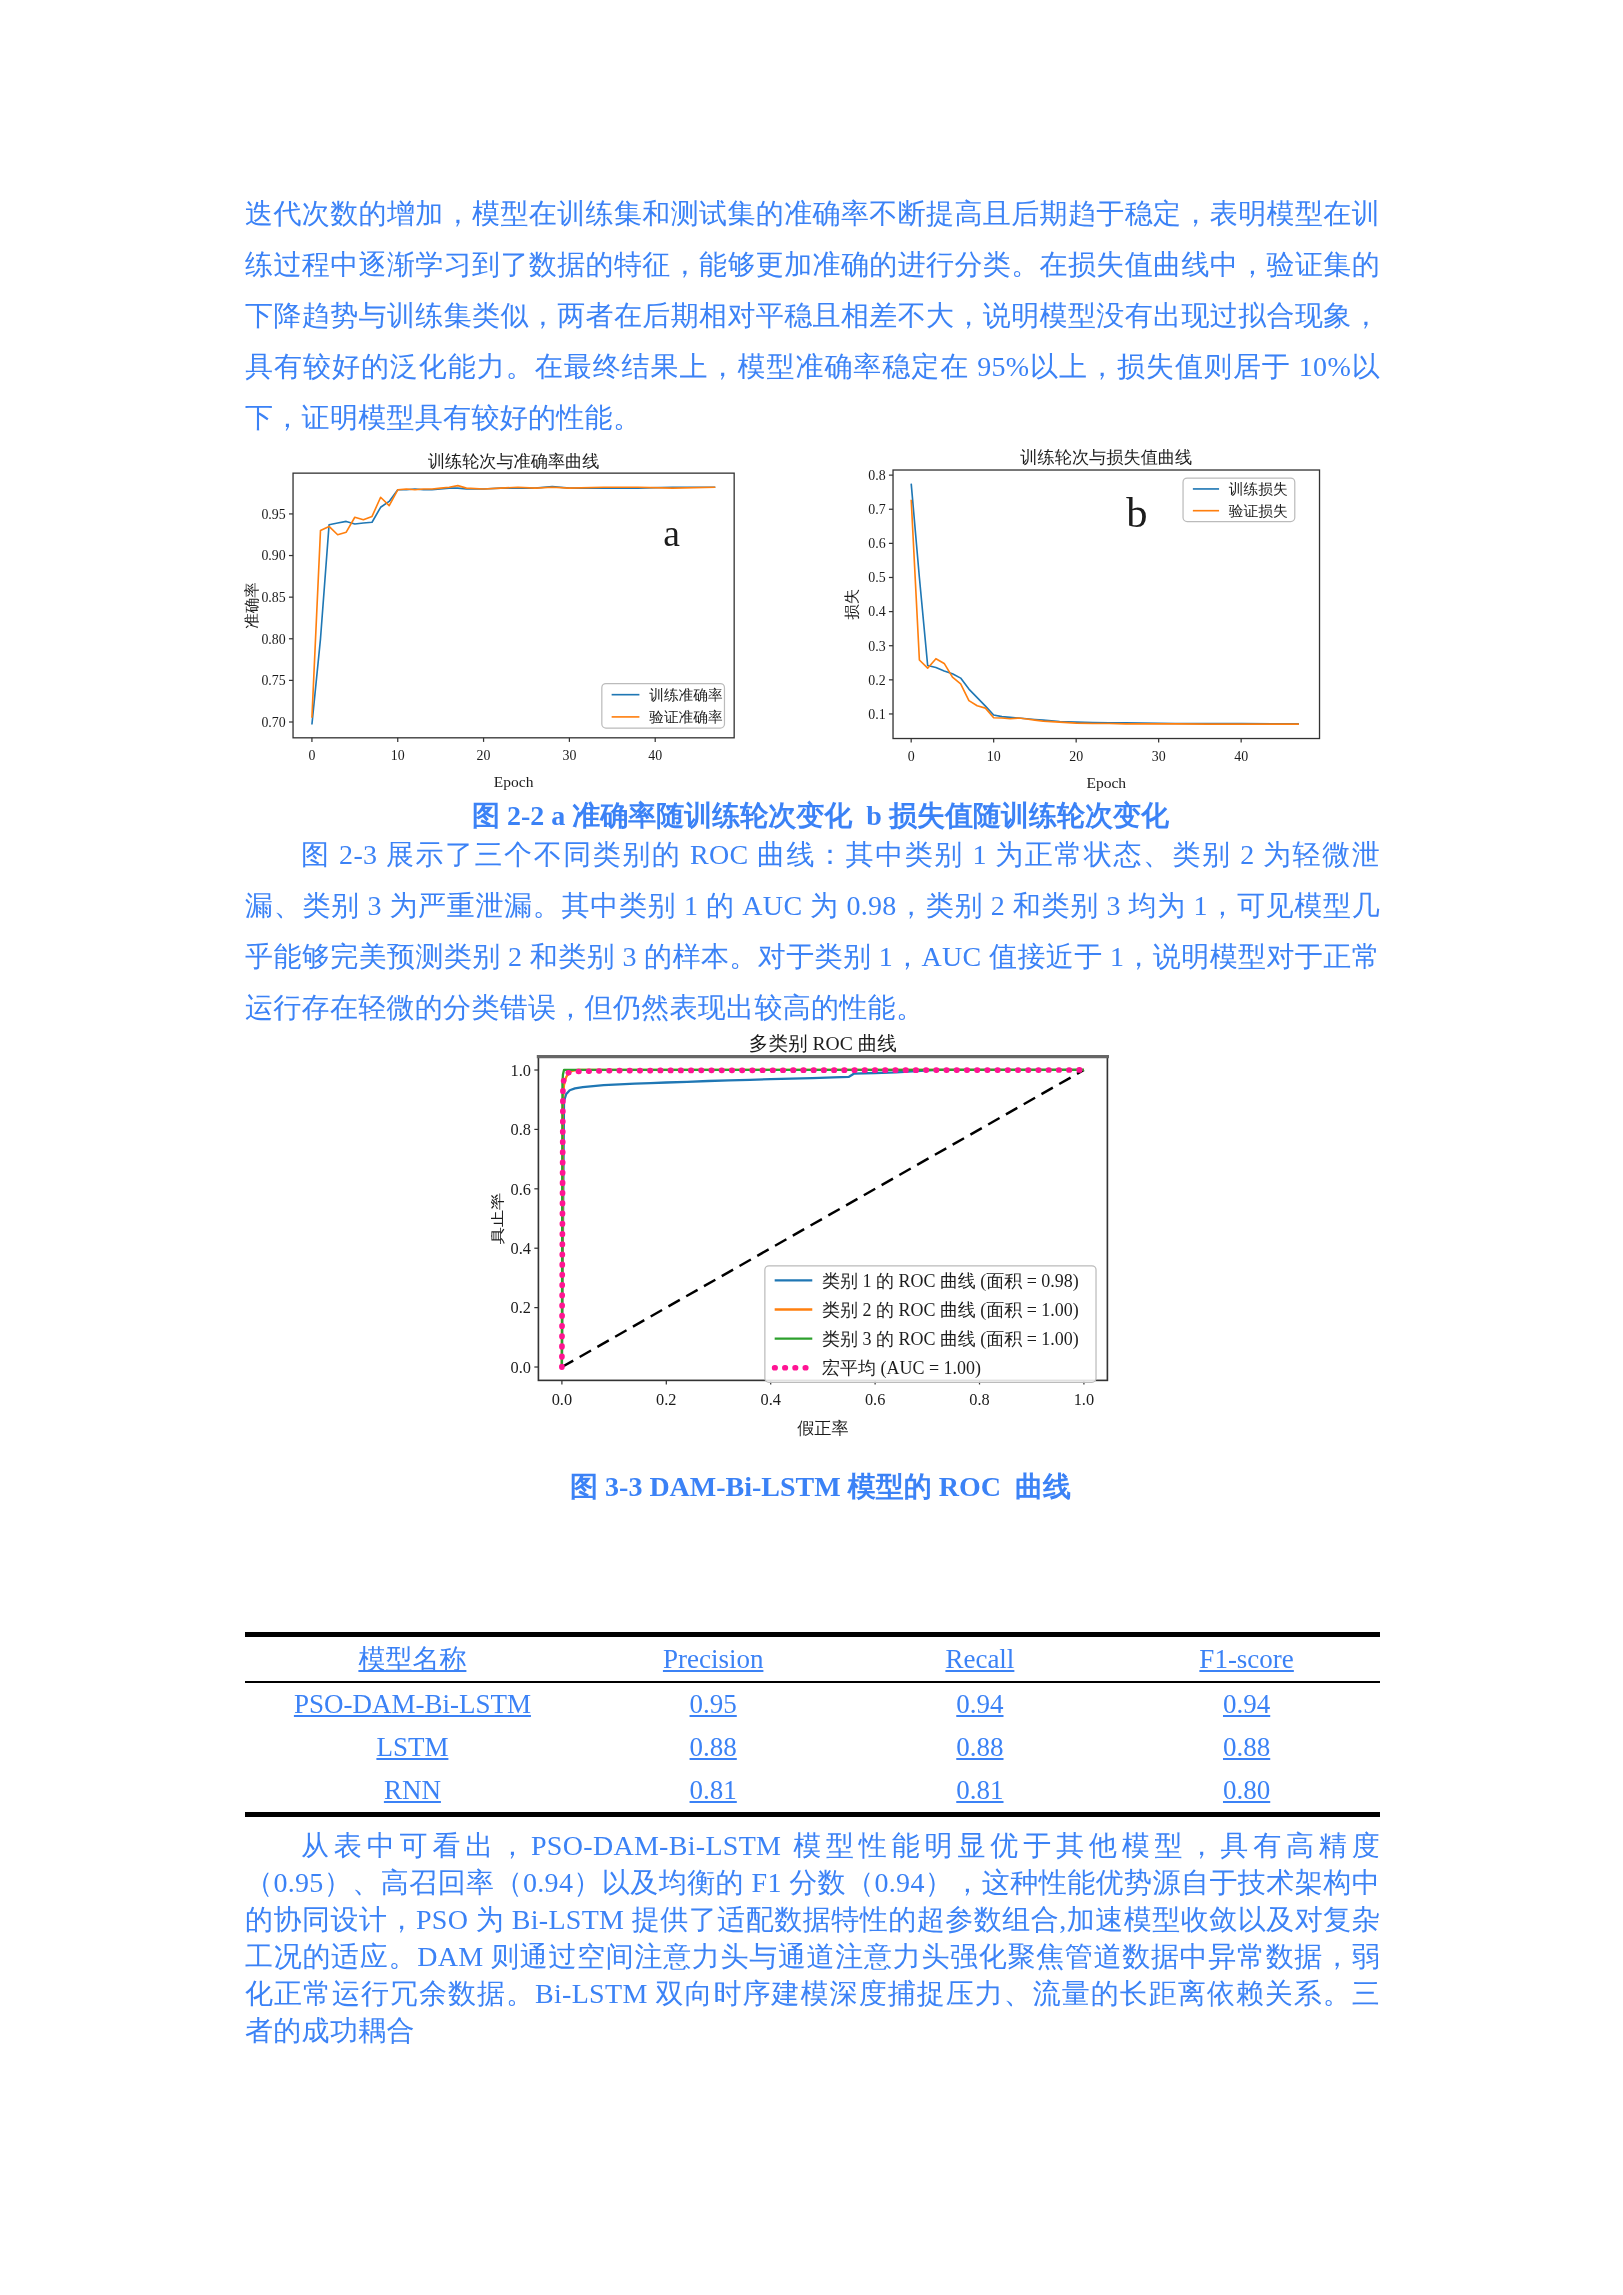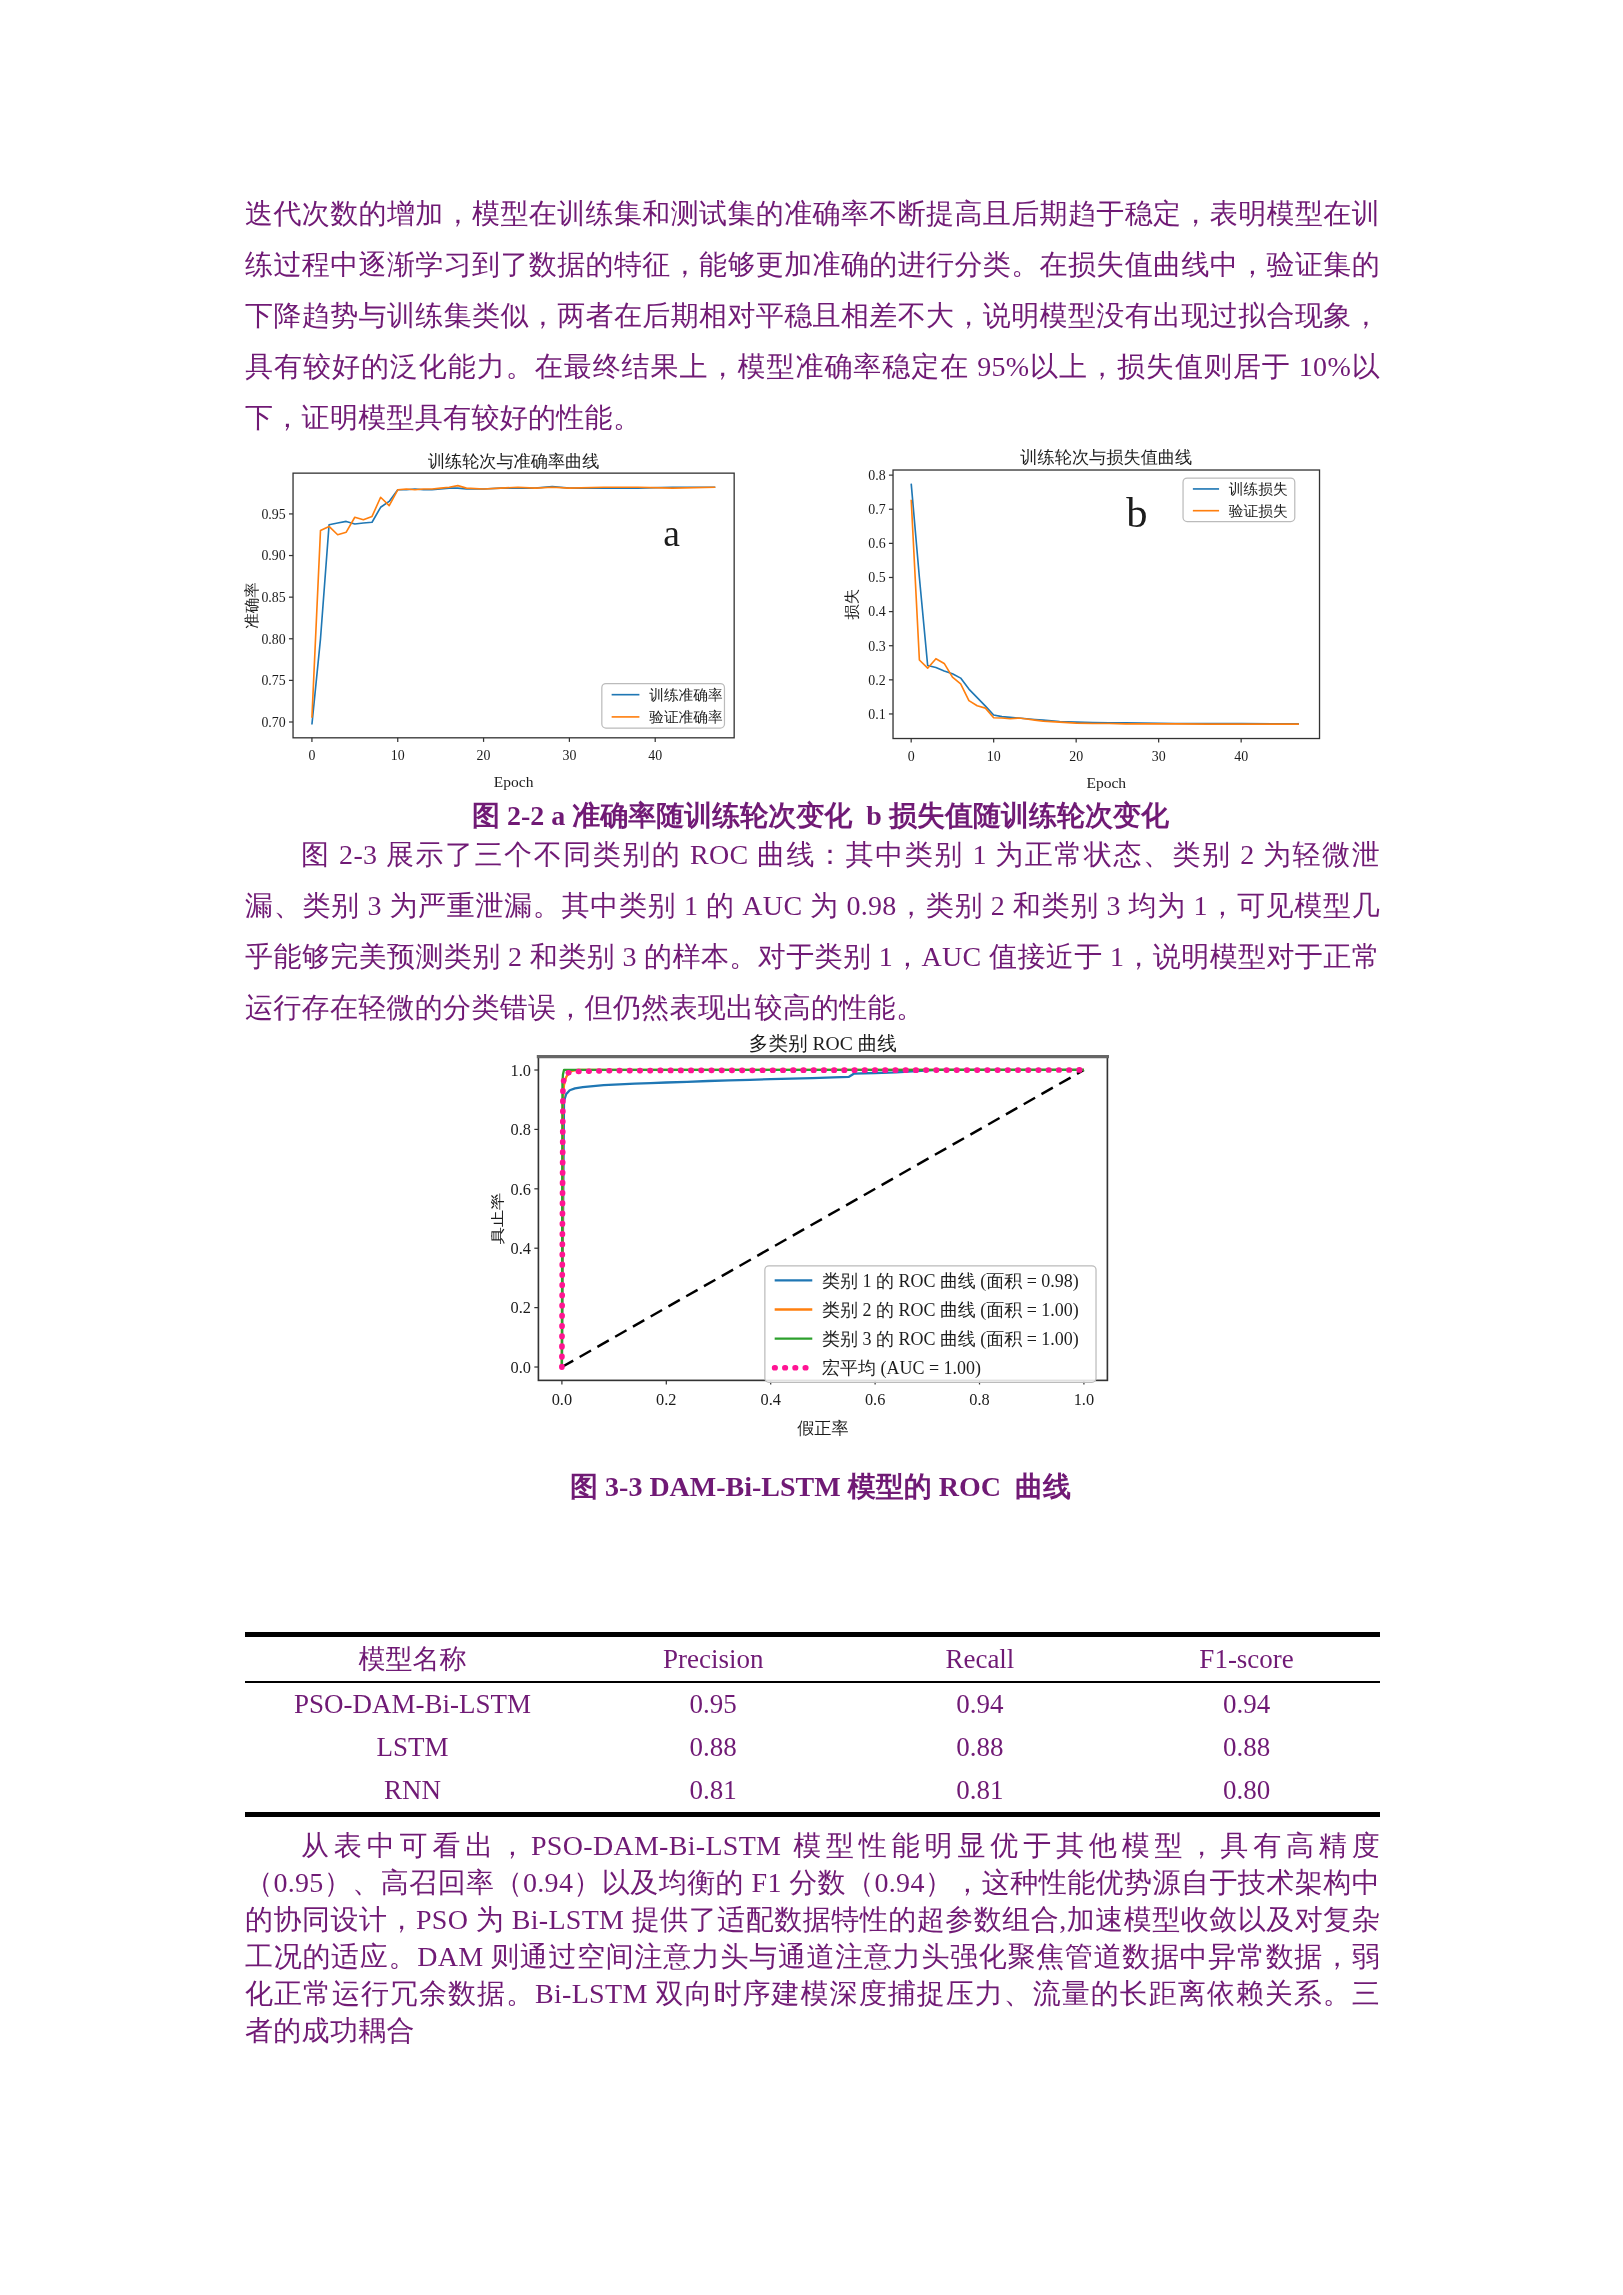--- a/index.html
+++ b/index.html
@@ -1,30 +1,30 @@
 <!DOCTYPE html>
 <html style="font-size:13px"><head>
 <meta charset="utf-8">
 <style>
   html,body{margin:0;padding:0;background:#ffffff;}
   .page{position:relative;width:1593px;height:2295px;background:#ffffff;overflow:hidden;
-        font-family:"Liberation Serif","DejaVu Serif",serif;color:#701a75;}
+        font-family:"Liberation Serif","DejaVu Serif",serif;color:#3b82f6;}
   .para{position:absolute;left:245px;width:1135px;margin:0;font-size:28px;line-height:51px;
         text-align:justify;text-indent:2em;letter-spacing:0.3px;}
   .para.noind{text-indent:0;}
   .para.wide{line-height:37px;}
   .caption{position:absolute;left:245px;width:1135px;margin:8px;text-align:center;
            font-weight:bold;font-size:28px;line-height:36px;white-space:pre-wrap;}
   .chart{position:absolute;}
   .cmp-table{position:absolute;left:245px;top:1632px;width:1135px;
              border-top:5.7px solid #000;border-bottom:5.7px solid #000;font-size:27px;}
   .trow{display:grid;grid-template-columns:29.5% 23.5% 23.5% 23.5%;}
   .trow.thead{height:44px;border-bottom:2.5px solid #000;}
   .trow.tbody{height:43px;}
-  .tcell{display:flex;align-items:center;justify-content:center;}
+  .tcell{display:flex;align-items:center;justify-content:center;text-decoration:underline;}
 </style>
 </head>
 <body>
 
 <div class="page">
 
   <p class="para noind" style="top:188px">迭代次数的增加，模型在训练集和测试集的准确率不断提高且后期趋于稳定，表明模型在训练过程中逐渐学习到了数据的特征，能够更加准确的进行分类。在损失值曲线中，验证集的下降趋势与训练集类似，两者在后期相对平稳且相差不大，说明模型没有出现过拟合现象，具有较好的泛化能力。在最终结果上，模型准确率稳定在 95%以上，损失值则居于 10%以下，证明模型具有较好的性能。</p>
 
   <div class="chart" style="left:237px;top:447px;width:514px;height:348px"><svg width="514" height="348" viewBox="0 0 628 426">
         <polyline points="91.1,339.7 101.6,234.8 112.1,95.2 122.6,93.1 133.1,91.1 143.6,94.2 154.1,93.1 164.7,92.1 175.2,73.8 185.7,66.6 196.2,52.4 206.7,52.4 217.2,51.4 227.7,52.4 238.2,52.4 248.7,51.4 259.2,50.3 269.7,50.3 280.2,51.4 301.2,51.4 322.2,50.3 343.3,50.3 364.3,50.3 385.3,48.3 406.3,50.3 448.3,50.3 490.3,50.3 532.4,49.3 584.9,49.3" fill="none" stroke="#1f77b4" stroke-width="2" stroke-dasharray="" stroke-linecap="butt" stroke-linejoin="round"></polyline>

